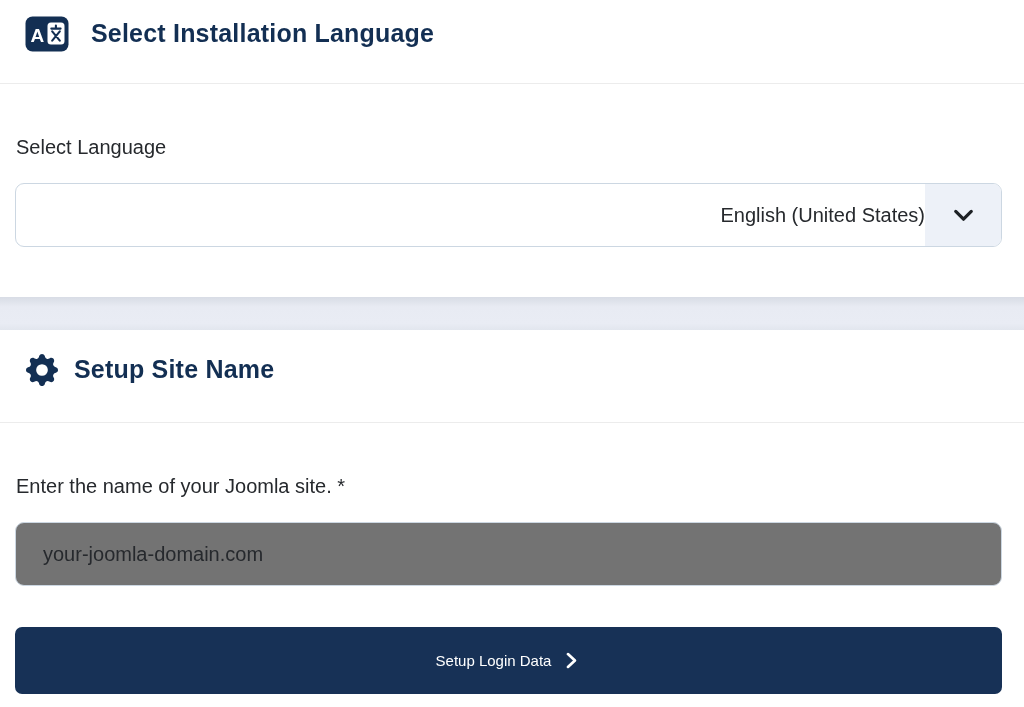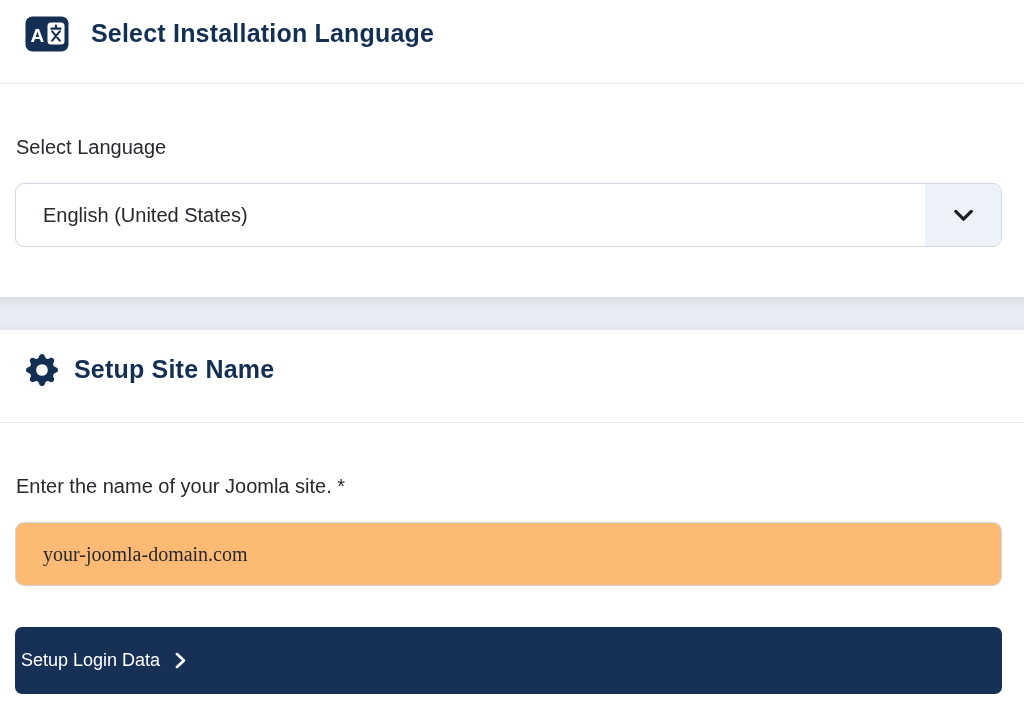--- a/index.html
+++ b/index.html
@@ -31,21 +31,21 @@
     position: absolute; left: 16px;
     font-size: 20px; color: var(--text, #26292d);
   }
 
   .select-field {
     position: absolute; left: 15px; top: 183px;
     width: 987px; height: 64px;
     background: #fff;
     border: 1px solid var(--field-border, #ccd7e2);
     border-radius: 9px;
-    display: flex; align-items: center; justify-content: space-between;
+    display: flex; align-items: center; justify-content: flex-end;
     overflow: hidden; cursor: pointer;
   }
   .select-value { padding-left: 27px; font-size: 20px; color: var(--text, #26292d); }
   .select-caret {
     width: 76px; height: 100%;
     background: var(--caret-bg, #edf1f8);
     display: flex; align-items: center; justify-content: center;
     flex: none;
   }
 
@@ -55,32 +55,32 @@
     background: linear-gradient(180deg, #d8dce5 0%, #e8ebf3 30%, #e9ecf4 80%, #e2e6ee 100%);
   }
 
   .text-input {
     position: absolute; left: 15px; top: 522px;
     width: 987px; height: 64px;
     border: 1px solid var(--field-border, #ccd7e2);
     border-radius: 9px;
     padding: 0 28px 0 27px;
     font-size: 20px; color: var(--text, #26292d);
-    font-family: Liberation Serif, serif;
-    background: #fdba74; outline: none;
+    font-family: Liberation Sans, sans-serif;
+    background: #737373; outline: none;
   }
 
   .primary-button {
     position: absolute; left: 15px; top: 627px;
     width: 987px; height: 67px;
     background: var(--button-bg, #173156);
     border: none; border-radius: 7px;
-    color: #ffffff; font-size: 18px;
+    color: #ffffff; font-size: 15px;
     font-family: "Liberation Sans", sans-serif;
-    display: flex; align-items: center; gap: 11px;
+    display: flex; align-items: center; justify-content: center; gap: 11px;
     cursor: pointer;
   }
 </style>
 </head>
 <body>
 
 <div class="page">
 
   <div class="section-header" style="top:15px;">
     <span class="icon">

